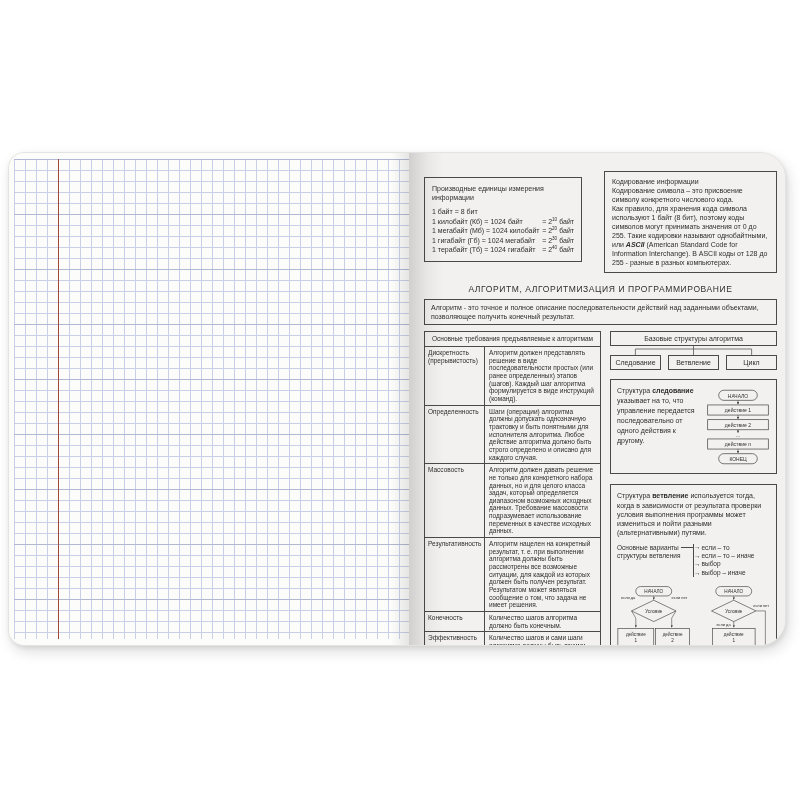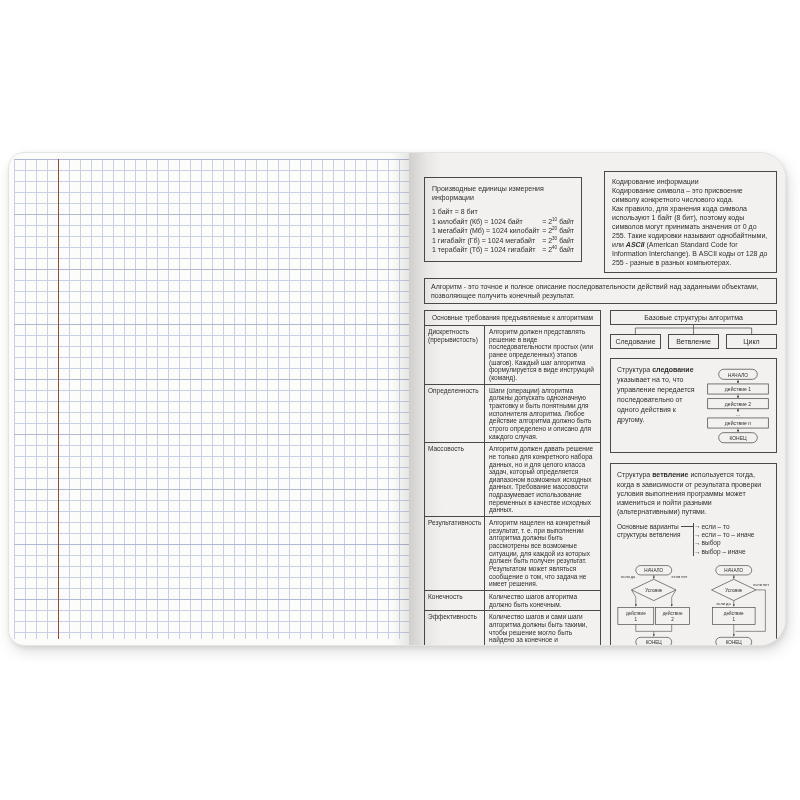--- a/index.html
+++ b/index.html
@@ -128,20 +128,21 @@
           </div>
         </div>
 
         <div class="box coding-box">
           <div>Кодирование информации</div>
           <div>Кодирование символа – это присвоение символу конкретного числового кода.</div>
           <div><span>Как правило, для хранения кода символа используют 1 байт (8 бит), поэтому коды символов могут принимать значения от 0 до 255. Такие кодировки называют однобайтными, или </span><span class="ascii-it">ASCII</span><span> (American Standard Code for Information Interchange). В ASCII коды от 128 до 255 - разные в разных компьютерах.</span></div>
         </div>
       </div>
 
+      <div class="section-title">АЛГОРИТМ, АЛГОРИТМИЗАЦИЯ  И  ПРОГРАММИРОВАНИЕ</div>
       <div class="box def-box">Алгоритм - это точное и полное описание последовательности действий над заданными объектами, позволяющее получить конечный результат.</div>
 
       <div class="columns">
 
         <div class="box req-table">
           <div class="req-header">Основные требования предъявляемые к алгоритмам</div>
           <div class="req-row">
             <div class="req-term">Дискретность (прерывистость)</div>
             <div class="req-desc">Алгоритм должен представлять решение в виде последовательности простых (или ранее определенных) этапов (шагов). Каждый шаг алгоритма формулируется в виде инструкций (команд).</div>
           </div>

